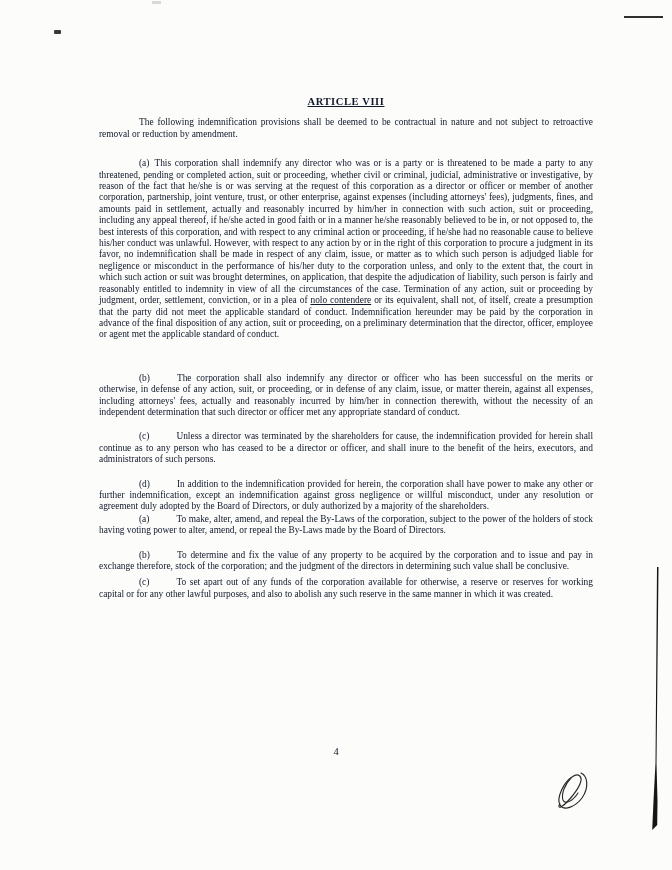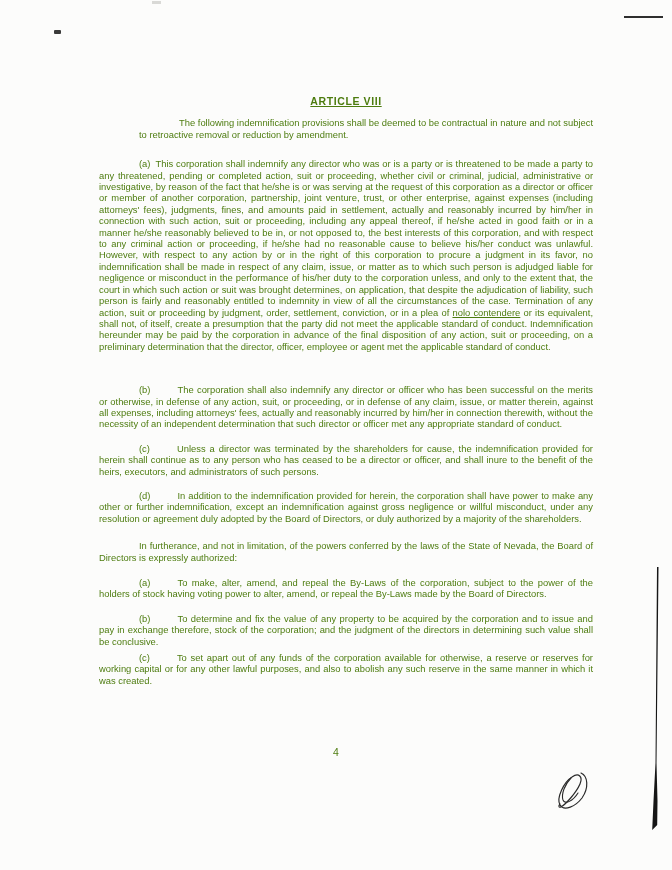--- a/index.html
+++ b/index.html
@@ -1,46 +1,46 @@
 <!DOCTYPE html>
 <html><head>
 <meta charset="utf-8">
 <style>
   html, body { margin: 0; padding: 0; background: #e8e8e8; }
   .page {
     position: relative;
     width: 672px;
     height: 870px;
     background: #fcfcfb;
-    font-family: Liberation Sans, sans-serif;
-    color: #4d7c0f;
+    font-family: Liberation Serif, serif;
+    color: #0f172a;
     overflow: hidden;
   }
   .content {
     position: absolute;
     left: 99px;
     top: 96px;
     width: 494px;
     font-size: 9.4px;
     line-height: 11.4px;
     text-align: justify;
   }
   .heading {
     font-size: 10.5px;
     font-weight: bold;
     text-align: center;
     text-decoration: underline;
     letter-spacing: 0.6px;
     margin: 0 0 10px 0;
   }
   .para { margin: 0 0 13px 0; text-indent: 40px; }
-  .mb18 { margin-bottom: 18px; margin-left: 40px; }
+  .mb18 { margin-bottom: 18px; }
   .mb20 { margin-bottom: 32px; }
   .mb14 { margin-bottom: 14px; }
-  .mb12 { margin-bottom: 16px; }
+  .mb12 { margin-bottom: 1px; }
   .mb11 { margin-bottom: 5px; }
   .plabel { display: inline-block; text-indent: 0; }
   .plabel.wide { margin-right: 27px; }
   .plabel.narrow { margin-right: 5px; }
   .underlined { text-decoration: underline; }
   .page-number {
     position: absolute;
     top: 746px;
     left: 0;
     width: 672px;
@@ -80,21 +80,20 @@
 
     <p class="para mb20"><span class="plabel narrow">(a)</span><span>This corporation shall indemnify any director who was or is a party or is threatened to be made a party to any threatened, pending or completed action, suit or proceeding, whether civil or criminal, judicial, administrative or investigative, by reason of the fact that he/she is or was serving at the request of this corporation as a director or officer or member of another corporation, partnership, joint venture, trust, or other enterprise, against expenses (including attorneys' fees), judgments, fines, and amounts paid in settlement, actually and reasonably incurred by him/her in connection with such action, suit or proceeding, including any appeal thereof, if he/she acted in good faith or in a manner he/she reasonably believed to be in, or not opposed to, the best interests of this corporation, and with respect to any criminal action or proceeding, if he/she had no reasonable cause to believe his/her conduct was unlawful.  However, with respect to any action by or in the right of this corporation to procure a judgment in its favor, no indemnification shall be made in respect of any claim, issue, or matter as to which such person is adjudged liable for negligence or misconduct in the performance of his/her duty to the corporation unless, and only to the extent that, the court in which such action or suit was brought determines, on application, that despite the adjudication of liability, such person is fairly and reasonably entitled to indemnity in view of all the circumstances of the case.  Termination of any action, suit or proceeding by judgment, order, settlement, conviction, or in a plea of </span><span class="underlined">nolo contendere</span><span> or its equivalent, shall not, of itself, create a presumption that the party did not meet the applicable standard of conduct.  Indemnification hereunder may be paid by the corporation in advance of the final disposition of any action, suit or proceeding, on a preliminary determination that the director, officer, employee or agent met the applicable standard of conduct.</span></p>
 
     <p class="para"><span class="plabel wide">(b)</span><span>The corporation shall also indemnify any director or officer who has been successful on the merits or otherwise, in defense of any action, suit, or proceeding, or in defense of any claim, issue, or matter therein, against all expenses, including attorneys' fees, actually and reasonably incurred by him/her in connection therewith, without the necessity of an independent determination that such director or officer met any appropriate standard of conduct.</span></p>
 
     <p class="para"><span class="plabel wide">(c)</span><span>Unless a director was terminated by the shareholders for cause, the indemnification provided for herein shall continue as to any person who has ceased to be a director or officer, and shall inure to the benefit of the heirs, executors, and administrators of such persons.</span></p>
 
     <p class="para mb12"><span class="plabel wide">(d)</span><span>In addition to the indemnification provided for herein, the corporation shall have power to make any other or further indemnification, except an indemnification against gross negligence or willful misconduct, under any resolution or agreement duly adopted by the Board of Directors, or duly authorized by a majority of the shareholders.</span></p>
 
 
-    <p class="para mb14">In furtherance, and not in limitation, of the powers conferred by the laws of the State of Nevada, the Board of Directors is expressly authorized:</p>
 
     <p class="para"><span class="plabel wide">(a)</span><span>To make, alter, amend, and repeal the By-Laws of the corporation, subject to the power of the holders of stock having voting power to alter, amend, or repeal the By-Laws made by the Board of Directors.</span></p>
 
     <p class="para mb11"><span class="plabel wide">(b)</span><span>To determine and fix the value of any property to be acquired by the corporation and to issue and pay in exchange therefore, stock of the corporation; and the judgment of the directors in determining such value shall be conclusive.</span></p>
 
     <p class="para"><span class="plabel wide">(c)</span><span>To set apart out of any funds of the corporation available for otherwise, a reserve or reserves for working capital or for any other lawful purposes, and also to abolish any such reserve in the same manner in which it was created.</span></p>
 
   </div>
 
   <div class="page-number">4</div>

